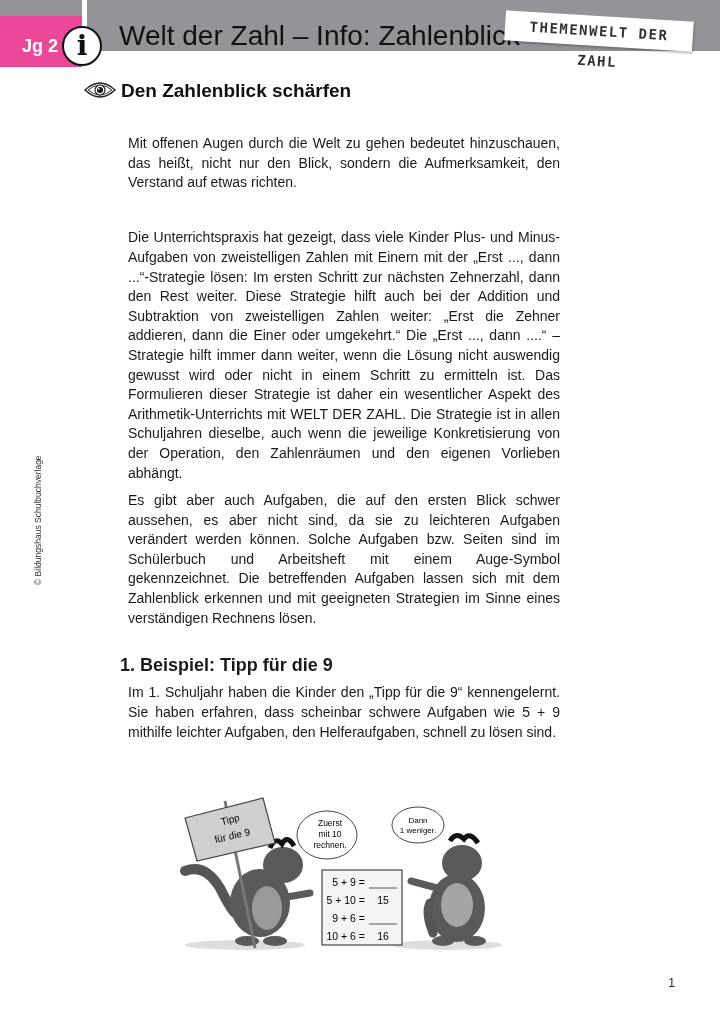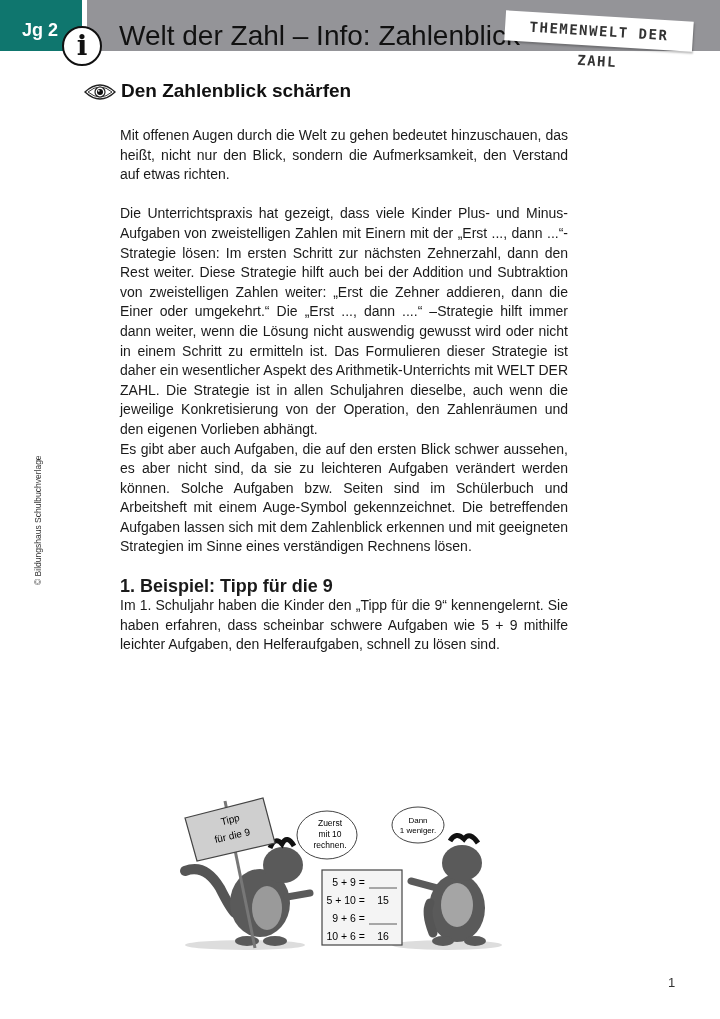--- a/index.html
+++ b/index.html
@@ -2,48 +2,48 @@
 <html><head>
 <meta charset="utf-8">
 <style>
   html, body { margin: 0; padding: 0; }
   body {
     width: 720px; height: 1019px; position: relative; overflow: hidden;
     background: #ffffff; color: #1a1a1a;
     font-family: "Liberation Sans", sans-serif;
   }
   .header { position: absolute; left: 0; top: 0; width: 720px; height: 51px; background: #949498; }
-  .jg-block { position: absolute; left: 0; top: 0; width: 82px; height: 51px; background: #0f766e; }
+  .jg-block { position: absolute; left: 0; top: 16px; width: 82px; height: 51px; background: #ec4899; }
   .jg-label { position: absolute; left: 22px; top: 20px; font-size: 18px; font-weight: bold; color: #ffffff; }
   .white-gap { position: absolute; left: 82px; top: 0; width: 5px; height: 51px; background: #ffffff; }
   .info-circle {
     position: absolute; left: 62px; top: 26px; width: 40px; height: 40px; border-radius: 50%;
     background: #ffffff; border: 2.5px solid #111; box-sizing: border-box;
     font-family: "DejaVu Serif", serif; font-weight: bold; font-size: 28px; line-height: 36px;
     text-align: center; color: #111;
   }
   .header-title { position: absolute; left: 119px; top: 20px; font-size: 28px; color: #111; }
   .theme-tag {
     position: absolute; left: 505px; top: 16px; width: 188px; height: 30px; background: #fff;
     transform: rotate(3.5deg); box-shadow: 1px 2px 2px rgba(0,0,0,0.25);
     font-family: "DejaVu Sans Mono", monospace; font-weight: bold; font-size: 14px;
     letter-spacing: 1.5px; color: #333; line-height: 30px; text-align: center;
   }
-  .section-title { position: absolute; left: 84px; top: 80px; display: flex; align-items: flex-end; }
+  .section-title { position: absolute; left: 84px; top: 80px; display: flex; align-items: flex-start; }
   .eye-icon { width: 32px; height: 20px; margin-right: 5px; }
   .section-title h1 { margin: 0; font-size: 19px; font-weight: bold; color: #111; }
   .copyright {
     position: absolute; left: 33px; top: 585px; transform-origin: 0 0; transform: rotate(-90deg);
     font-size: 8.5px; color: #333; white-space: nowrap;
   }
   .body-text {
     position: absolute; left: 120px; top: 126px; width: 448px;
     font-size: 14px; line-height: 19.6px; text-align: justify; color: #1a1a1a;
   }
-  .body-text p { margin: 0; }
+  .body-text p { margin: 8px; }
   .body-text .gap { height: 19.6px; }
   .body-text .bi { font-weight: bold; font-style: italic; }
   .body-text h2 { margin: 0; font-size: 18px; font-weight: bold; line-height: 19.6px; }
   .illustration { position: absolute; left: 175px; top: 793px; width: 335px; height: 160px; }
   .page-number { position: absolute; left: 668px; top: 975px; font-size: 13px; color: #333; }
 </style>
 </head>
 <body>
 
 <div class="header"></div>

